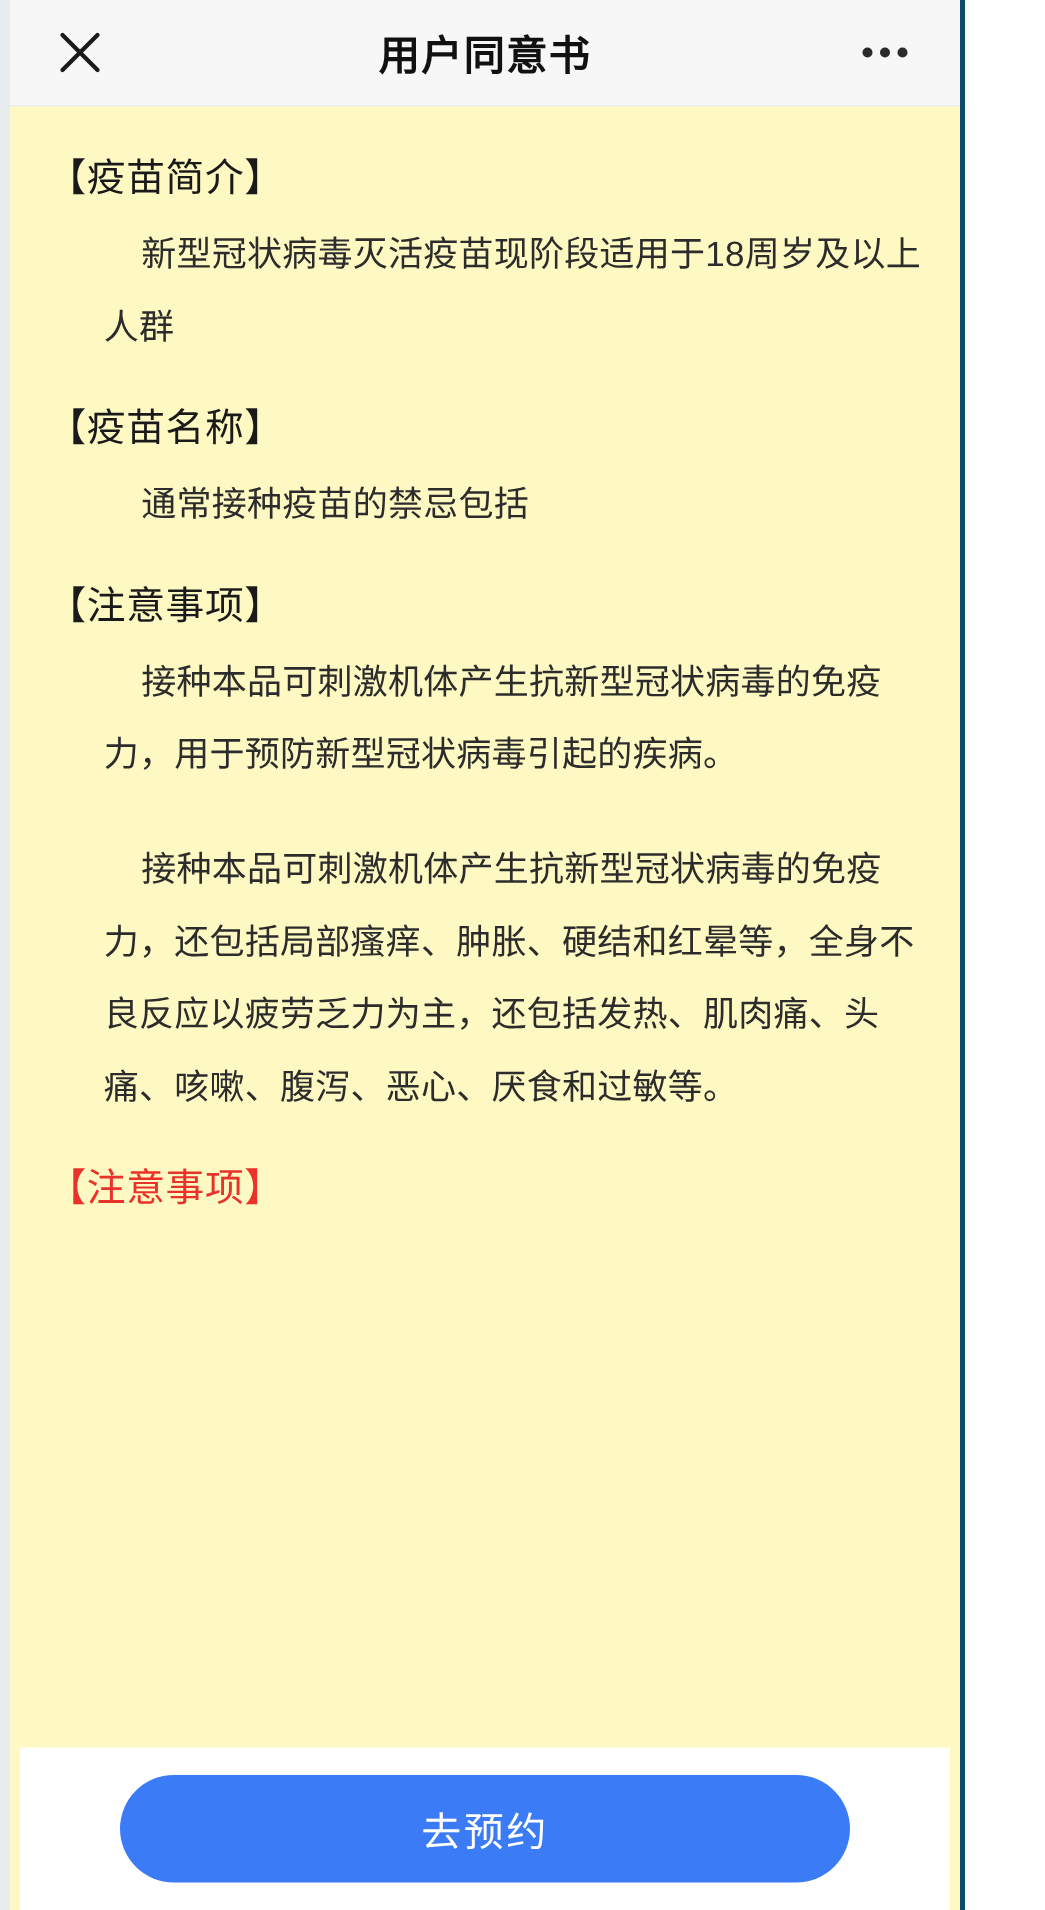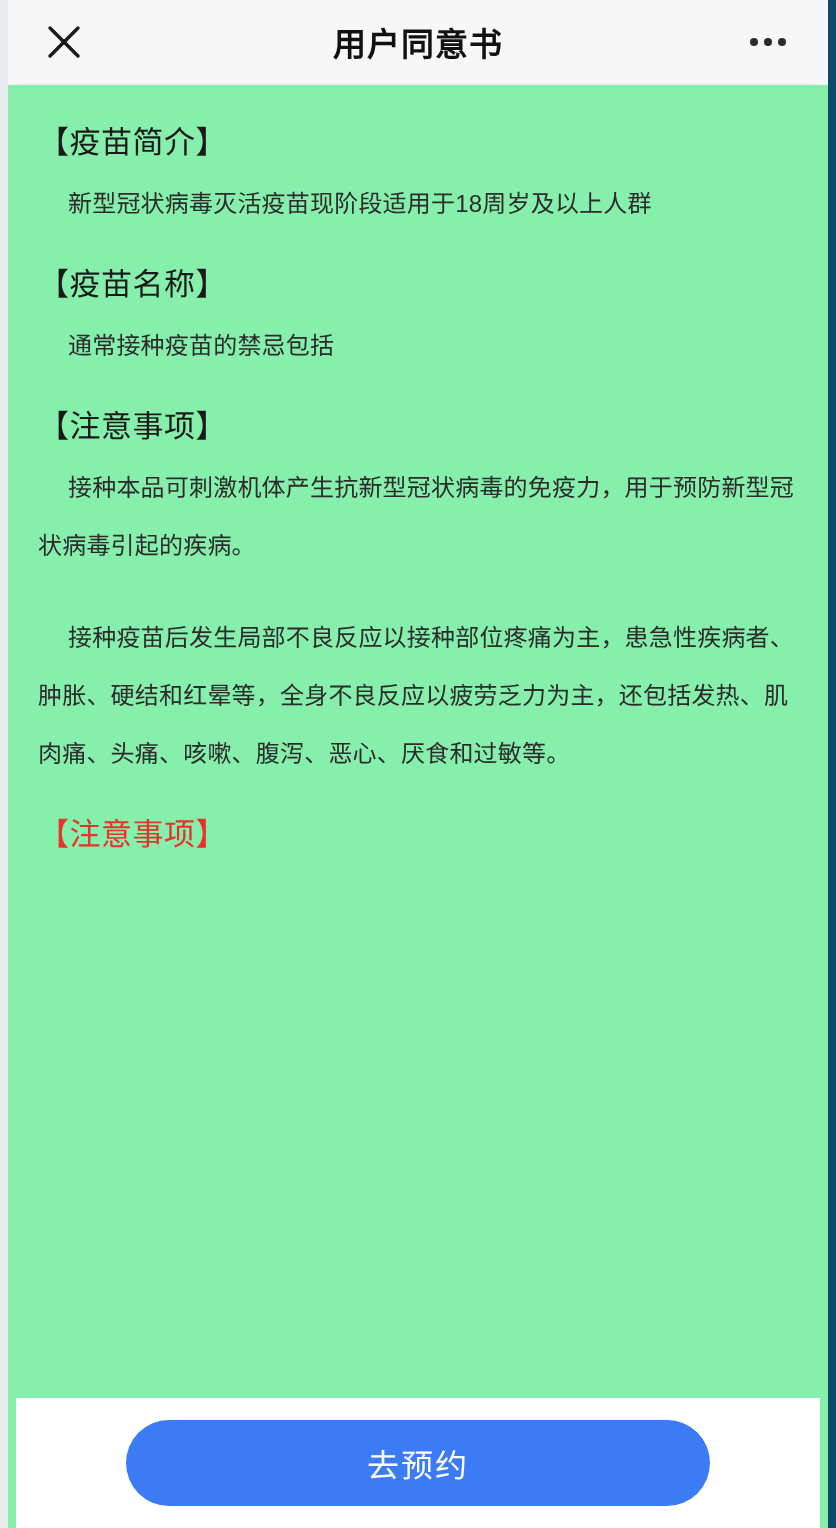--- a/index.html
+++ b/index.html
@@ -8,28 +8,28 @@
   }
   body {
     width: 836px;
     height: 1528px;
     background: #ffffff;
     font-family: "Liberation Sans", "DejaVu Sans", sans-serif;
     overflow: hidden;
   }
   .phone {
     position: relative;
-    width: 836px;
+    width: 772px;
     height: 1528px;
-    background: #86efac;
+    background: #fef9c3;
     display: flex;
     flex-direction: column;
     box-sizing: border-box;
     border-left: 8px solid #e9ecef;
-    border-right: 8px solid #0c4a6e;
+    border-right: 4px solid #0c4a6e;
   }
   
   .navbar {
     position: relative;
     flex: 0 0 auto;
     height: 84px;
     background: #f7f7f7;
     display: flex;
     align-items: center;
     justify-content: center;
@@ -86,25 +86,26 @@
   .section { margin-bottom: 6px; }
   .sec-title {
     font-size: 31px;
     font-weight: normal;
     color: #1a1a1a;
     line-height: 64px;
     letter-spacing: 0.5px;
   }
   .sec-title.warn { color: #e8322a; }
   .sec-body {
-    font-size: 24px;
+    font-size: 28px;
     color: #2c2c2c;
     line-height: 58px;
     text-indent: 30px;
     letter-spacing: 0.2px;
+    margin-left: 45px;
   }
   .spacer { height: 14px; }
   
   .cta-wrap {
     position: absolute;
     left: 8px;
     right: 8px;
     bottom: 0;
     height: 130px;
     background: #ffffff;
@@ -165,21 +166,21 @@
 
     <div class="section">
       <div class="sec-title">【注意事项】</div>
       <div class="sec-body">接种本品可刺激机体产生抗新型冠状病毒的免疫力，用于预防新型冠状病毒引起的疾病。</div>
     </div>
     <div class="spacer"></div>
 
     <div class="spacer"></div>
 
     <div class="section">
-      <div class="sec-body">接种疫苗后发生局部不良反应以接种部位疼痛为主，患急性疾病者、肿胀、硬结和红晕等，全身不良反应以疲劳乏力为主，还包括发热、肌肉痛、头痛、咳嗽、腹泻、恶心、厌食和过敏等。</div>
+      <div class="sec-body">接种本品可刺激机体产生抗新型冠状病毒的免疫力，还包括局部瘙痒、肿胀、硬结和红晕等，全身不良反应以疲劳乏力为主，还包括发热、肌肉痛、头痛、咳嗽、腹泻、恶心、厌食和过敏等。</div>
     </div>
     <div class="spacer"></div>
 
     <div class="section">
       <div class="sec-title warn">【注意事项】</div>
     </div>
 
   </div>
 
   <div class="cta-wrap">

